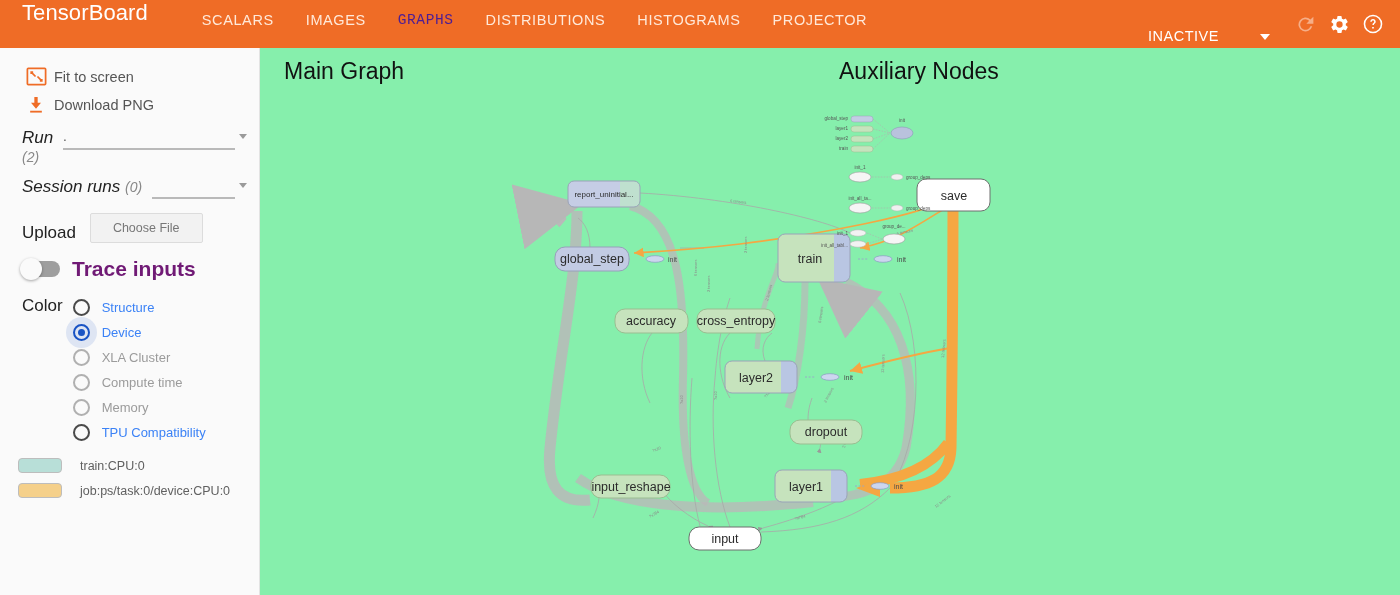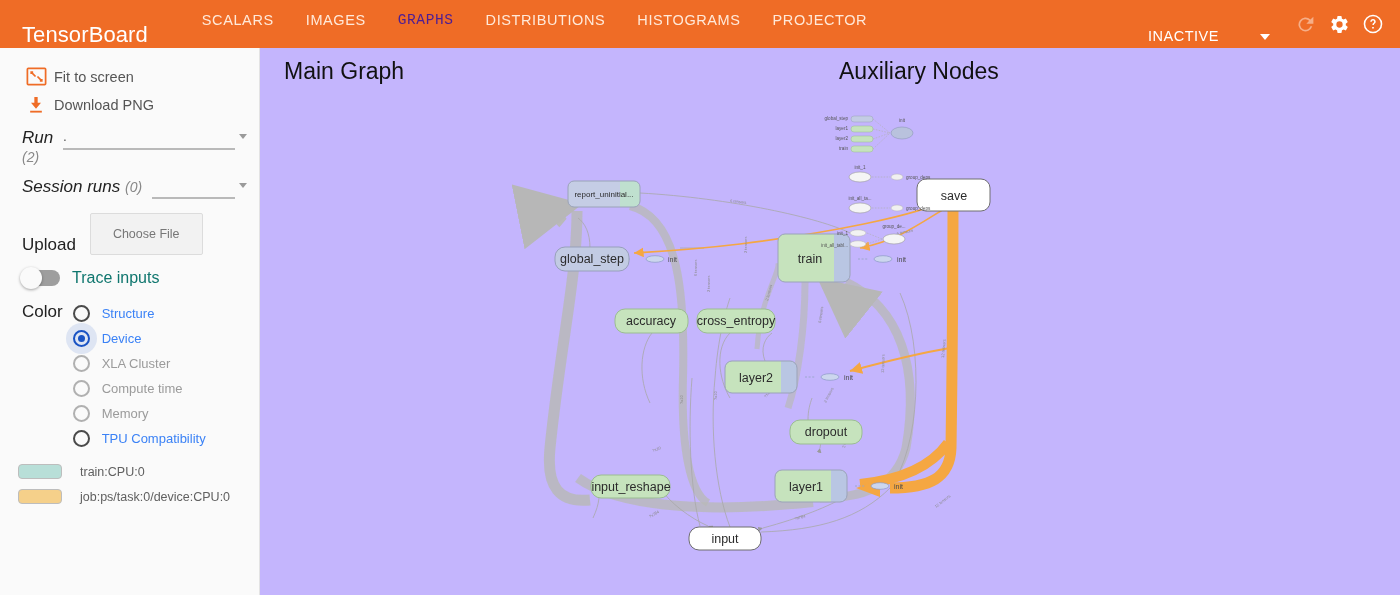--- a/index.html
+++ b/index.html
@@ -7,21 +7,21 @@
   body {
     width:1400px; height:595px;
     font-family:"Liberation Sans", sans-serif;
     background:#ffffff;
     overflow:hidden;
     color:#333;
   }
   
   .header {
     height:48px; background:#ef6c26;
-    display:flex; align-items:flex-end;
+    display:flex; align-items:flex-start;
     position:relative;
   }
   .brand {
     color:#fff; font-size:22px; letter-spacing:.1px;
     padding-left:22px; padding-right:38px; white-space:nowrap;
   }
   .tabs { display:flex; align-items:center; height:48px; }
   .tab {
     color:#ffe9d9; font-size:14.5px; letter-spacing:.6px;
     padding:0 16px; height:56px; line-height:48px;
@@ -56,21 +56,21 @@
   .hicon { width:30px; height:30px; display:flex; align-items:center;
            justify-content:center; cursor:pointer; }
   .hicon svg { display:block; }
 
   
   .body { display:flex; height:547px; }
   .sidebar {
     width:260px; background:#fafafa; border-right:1px solid #e3e3e3;
     padding:14px 0 0 0; flex:0 0 260px;
   }
-  .content { flex:1; position:relative; background:#c4b5fd; }
+  .content { flex:1; position:relative; background:#86efac; }
 
   
   .srow { display:flex; align-items:center; padding:3px 0 3px 18px; }
   .srow .ico { width:36px; display:flex; justify-content:center; }
   .srow .lbl { font-size:14.5px; color:#555; }
   .srow.clickable { cursor:pointer; }
 
   .field {
     display:flex; align-items:flex-start;
     padding:10px 12px 0 22px;
@@ -84,34 +84,34 @@
   .selwrap .scaret { position:absolute; right:0; top:6px;
       width:0;height:0;border-left:4px solid transparent;
       border-right:4px solid transparent;border-top:5px solid #9a9a9a; }
 
   .runlabel { line-height:19px;font-style:italic; }
 
   .upload-row { display:flex; align-items:flex-end; padding:12px 12px 0 22px; gap:14px; }
   .upload-row .flabel { font-size:17px; color:#222; }
   .choose-file {
     background:#f2f2f2; border:1px solid #dcdcdc; border-radius:2px;
-    font-size:12.5px; color:#777; padding:13px 22px; cursor:pointer;
+    font-size:12.5px; color:#777; padding:7px 22px; cursor:pointer;
   }
 
   .toggle-row { display:flex; align-items:center; padding:14px 0 0 22px; gap:12px; }
   .toggle {
     width:38px; height:16px; border-radius:9px; background:#9e9e9e;
     position:relative; cursor:pointer; flex:0 0 38px;
   }
   .toggle .knob {
     position:absolute; left:-2px; top:-3px;
     width:22px; height:22px; border-radius:50%;
     background:#fafafa; box-shadow:0 1px 3px rgba(0,0,0,.35);
   }
-  .toggle-row .tlabel { font-size:16px; color:#0f766e; }
+  .toggle-row .tlabel { font-size:21px; color:#701a75;font-weight:bold; }
 
   .color-block { display:flex; padding:14px 0 0 22px; }
   .color-block .flabel { font-size:17px; color:#222; padding-top:1px; }
   .radios { margin-left:10px; }
   .radio-row { display:flex; align-items:center; height:25px; cursor:pointer; }
   .radio {
     width:17px;height:17px;border-radius:50%;
     border:2px solid #4a4a4a; flex:0 0 17px;
     position:relative; margin-right:12px;
   }

